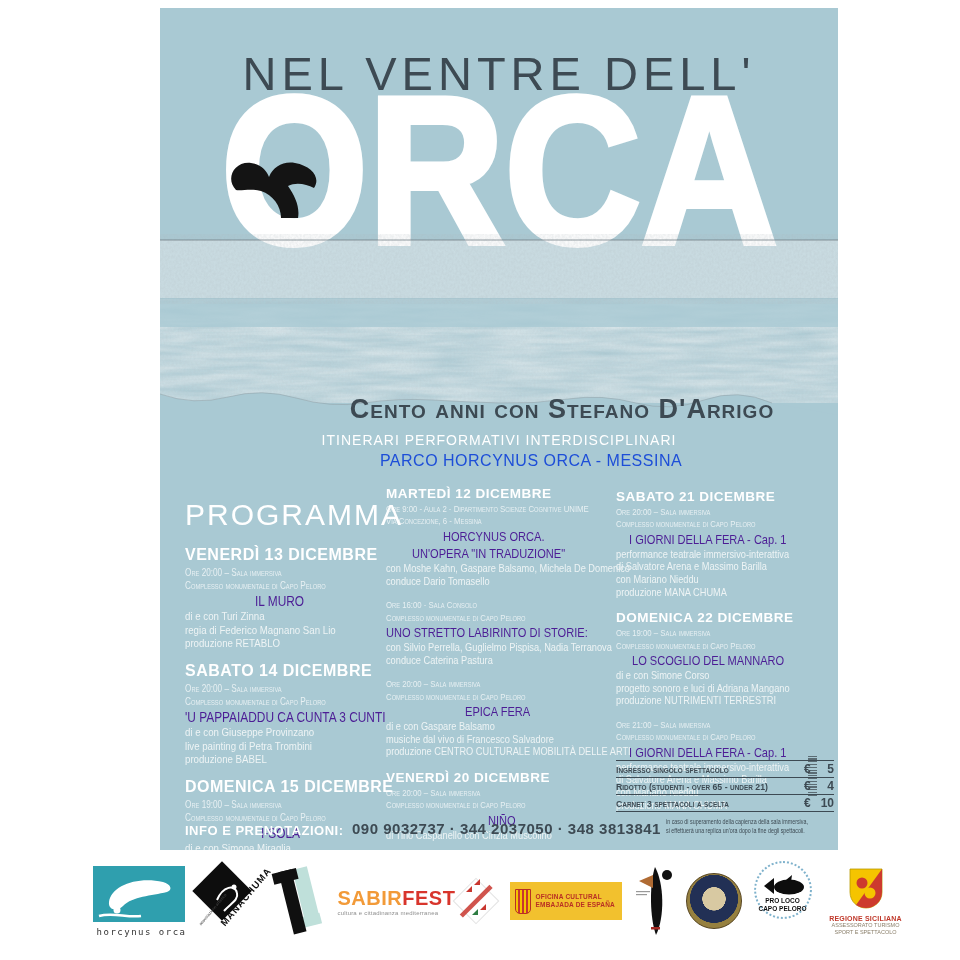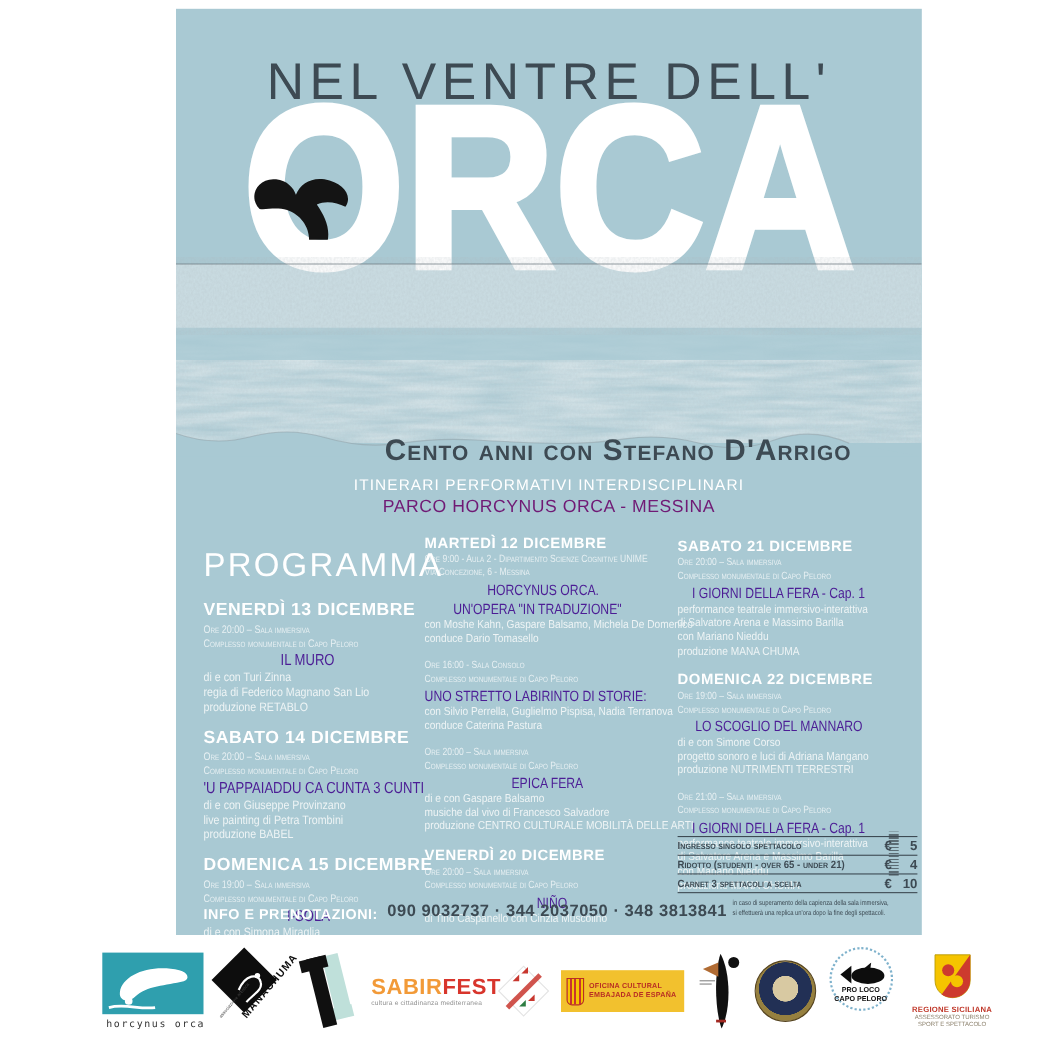--- a/index.html
+++ b/index.html
@@ -17,21 +17,21 @@
   .orca-inner{display:inline-block;transform:scaleX(0.9);transform-origin:50% 50%;}
 
   .sea-tex{position:absolute;left:0;top:222px;z-index:2;}
   .whale-tail{position:absolute;left:62px;top:138px;z-index:4;}
 
   .sub1{position:absolute;left:0;top:386px;width:804px;text-align:center;z-index:5;
     color:#3d4a53;font-size:27px;font-weight:bold;font-variant:small-caps;letter-spacing:1px;}
   .sub2{position:absolute;left:0;top:424px;width:678px;text-align:center;z-index:5;
     color:#ffffff;font-size:14px;letter-spacing:1px;}
   .sub3{position:absolute;left:0;top:444px;width:678px;text-align:center;z-index:5;
-    color:#701a75;font-size:16px;letter-spacing:0.5px;}
+    color:#1d4ed8;font-size:16px;letter-spacing:0.5px;padding-left:32px;}
 
   
   .pcol{position:absolute;z-index:5;color:#fff;}
   #col1{left:25px;top:490px;width:200px;}
   #col2{left:226px;top:478px;width:238px;}
   #col3{left:456px;top:481px;width:218px;}
   .prog-head{font-size:30px;font-weight:400;letter-spacing:2px;color:#fff;margin-bottom:14px;}
   .event{margin-bottom:12px;}
   .day{font-weight:bold;color:#fff;letter-spacing:0.5px;font-size:13.5px;margin-bottom:2px;white-space:nowrap;}
   #col1 .day{font-size:16px;}

